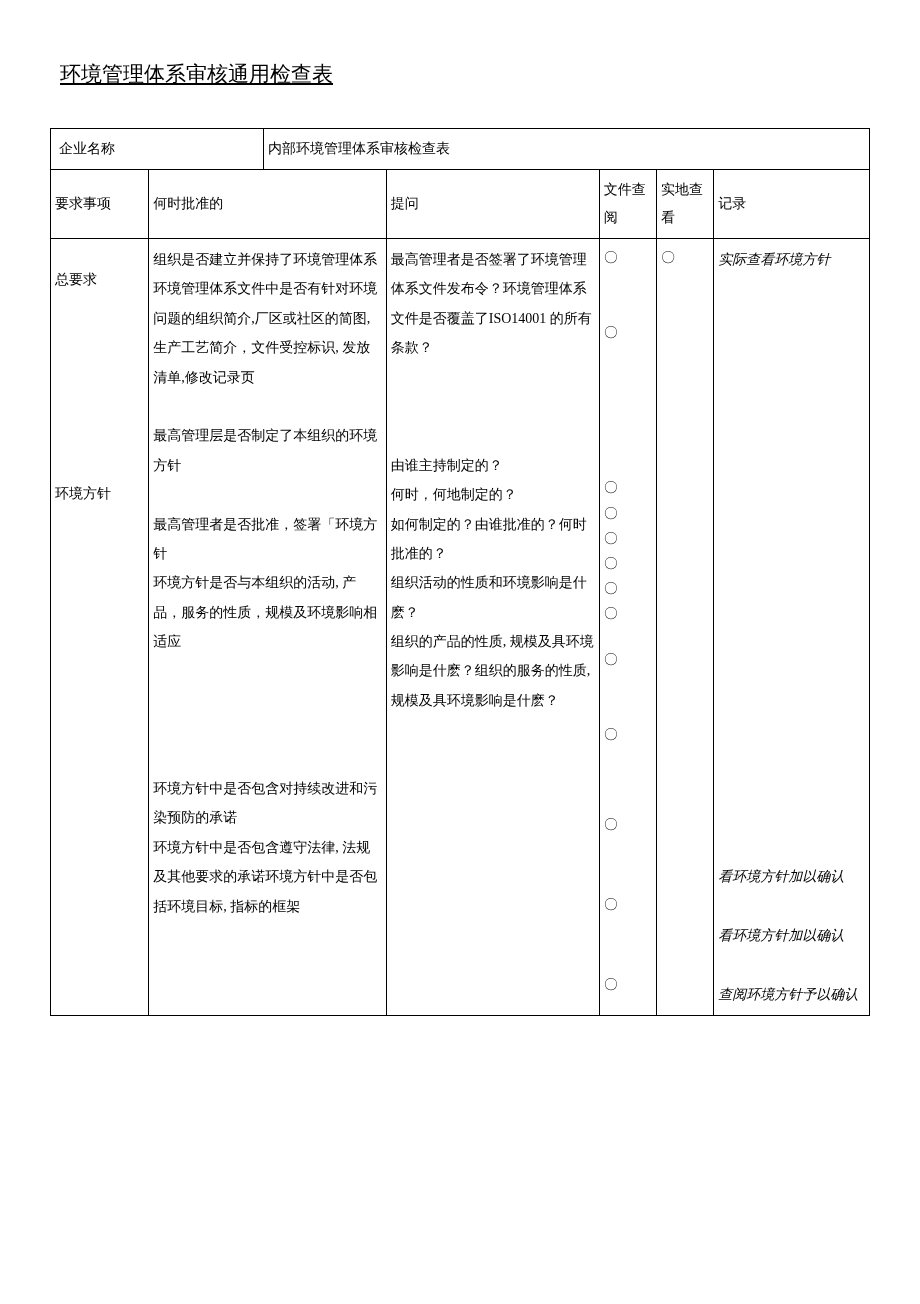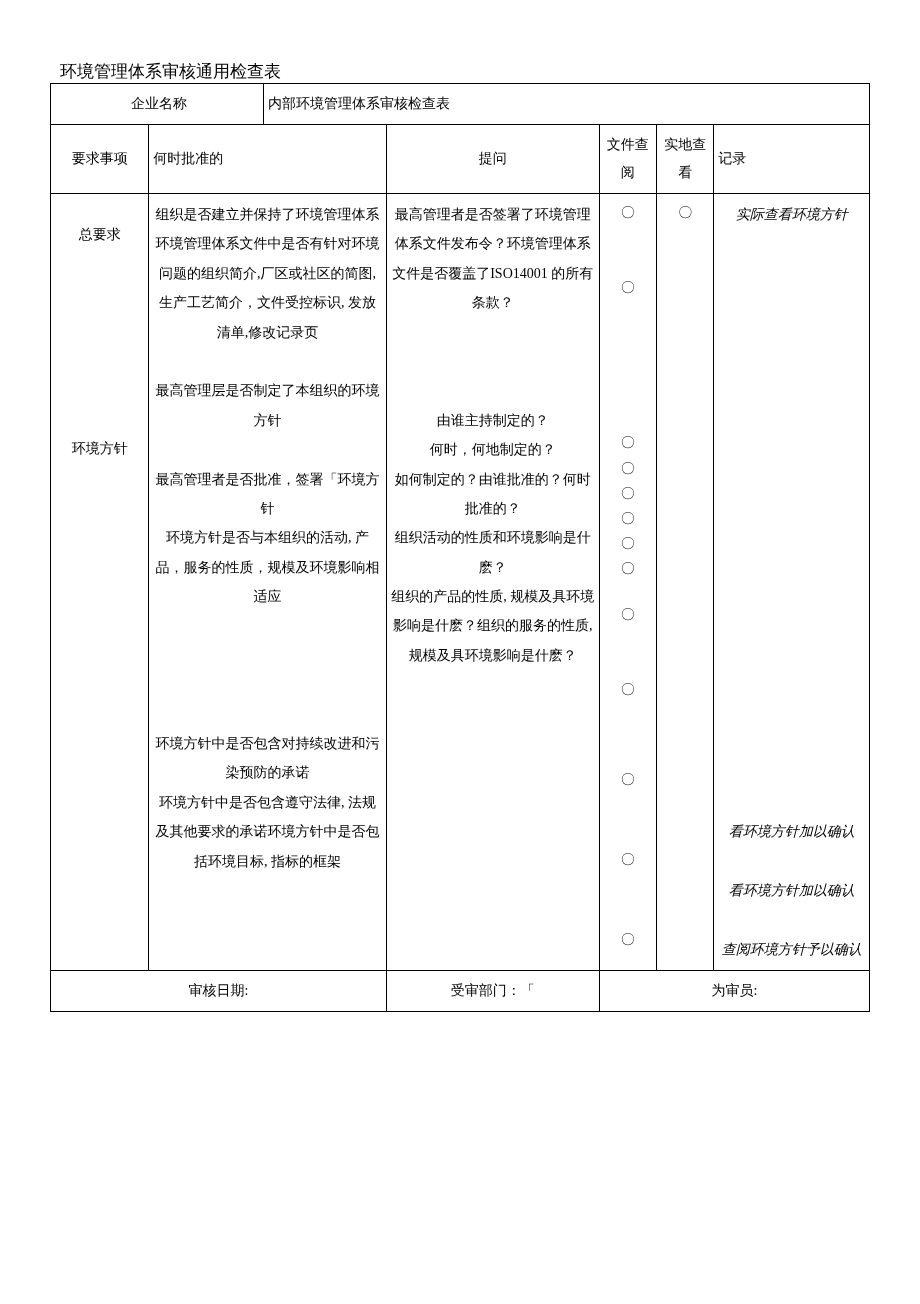--- a/index.html
+++ b/index.html
@@ -6,35 +6,36 @@
     font-family: "SimSun", "宋体", serif;
     font-size: 14px;
     background: #fff;
     margin: 0;
     padding: 60px 50px;
     color: #000;
     width: 920px;
     box-sizing: border-box;
   }
   .page-title {
-    font-size: 17px;
+    font-size: 21px;
+    margin-bottom: 40px;
     padding-left: 10px;
+    text-decoration: underline;
   }
   table {
     border-collapse: collapse;
     width: 100%;
     table-layout: fixed;
   }
   td {
     border: 1px solid #000;
     padding: 6px 4px;
     vertical-align: top;
     line-height: 2.0;
     word-wrap: break-word;
-    text-align: center;
   }
   .hdr td {
     vertical-align: middle;
   }
   .center { text-align: left; }
   .circle {
     display: block;
     line-height: 1.8;
   }
   .body-td {
@@ -149,20 +150,15 @@
 
 
 
 看环境方针加以确认
 
 看环境方针加以确认
 
 查阅环境方针予以确认</td>
   </tr>
 
-  <tr class="hdr">
-    <td colspan="3">审核日期:</td>
-    <td>受审部门：「</td>
-    <td colspan="3">为审员:</td>
-  </tr>
 
 </tbody>
   </table>
 
 </body></html>

